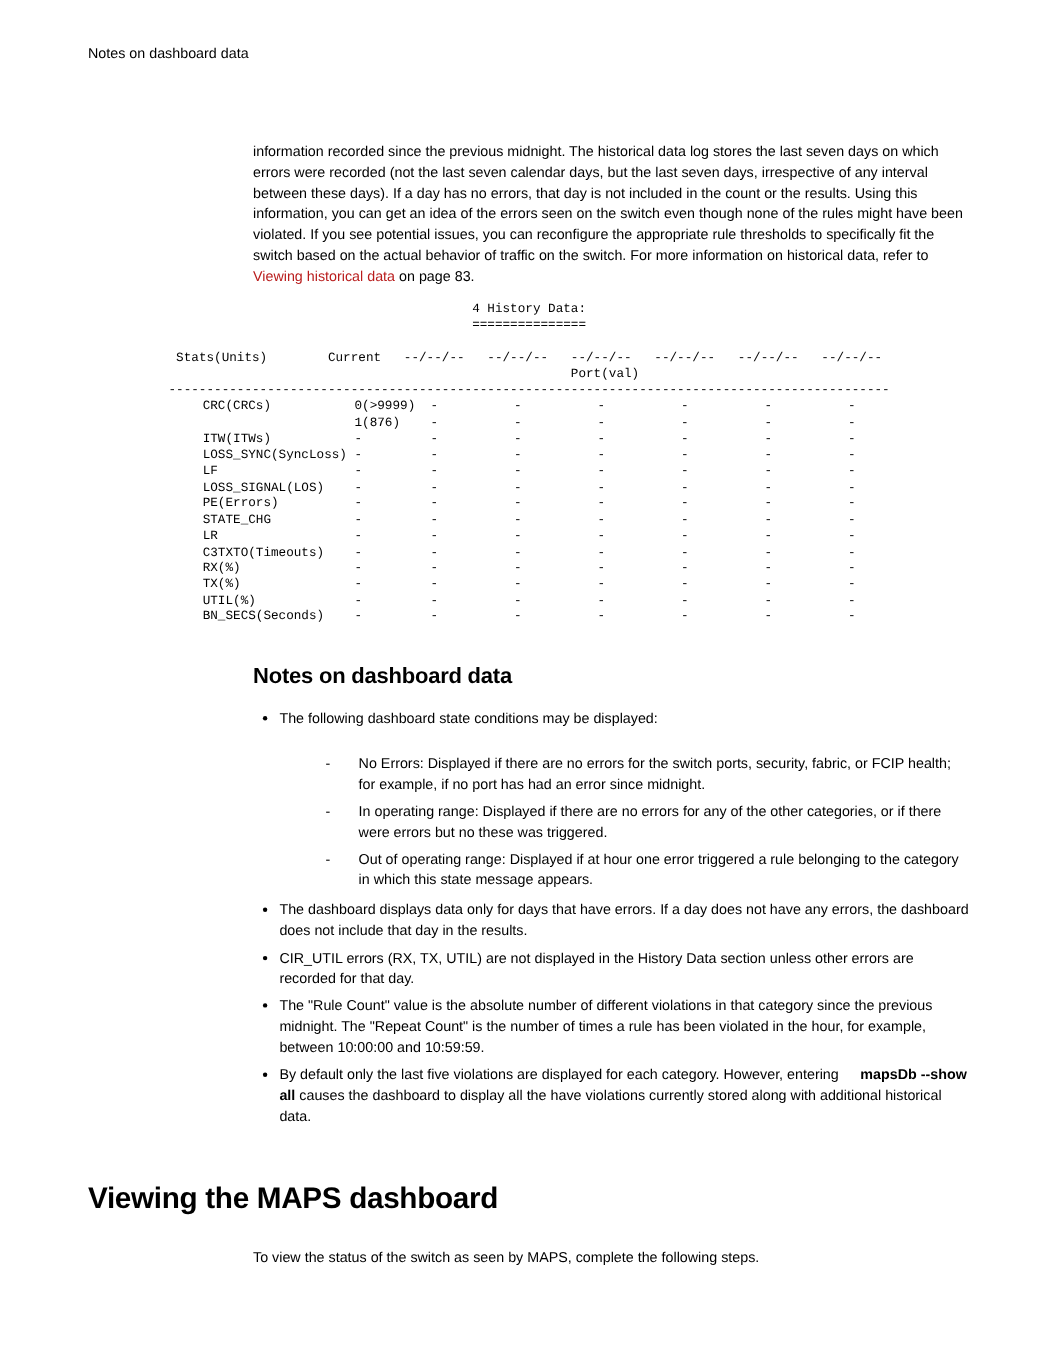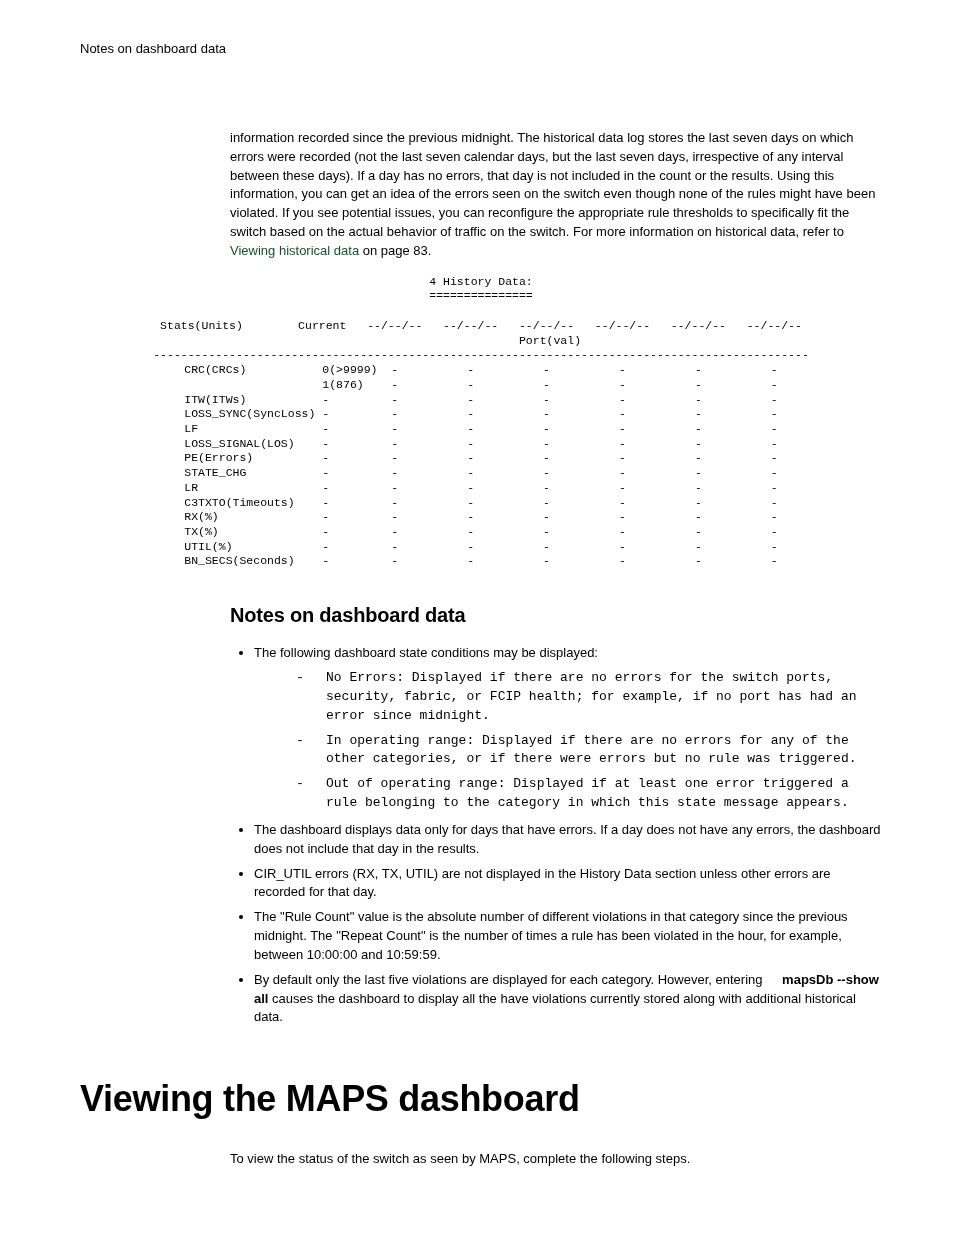--- a/index.html
+++ b/index.html
@@ -16,58 +16,57 @@
       font-size: 13px;
       margin-bottom: 70px;
     }
     .content-indent {
       margin-left: 150px;
     }
     .para {
       margin-bottom: 14px;
     }
     .link {
-      color: #14532d;
+      color: #b91c1c;
       text-decoration: none;
     }
     pre.code {
       font-family: "Courier New", monospace;
       font-size: 11.5px;
       white-space: pre;
       margin: 6px 0 18px 0;
       line-height: 1.28;
       text-align: center;
     }
     h2.section-heading {
       font-family: Arial, Helvetica, sans-serif;
       font-weight: bold;
       font-size: 20px;
       margin: 32px 0 14px 0;
       letter-spacing: -0.2px;
     }
     h1.main-heading {
       font-family: Arial, Helvetica, sans-serif;
       font-weight: bold;
-      font-size: 36px;
+      font-size: 27px;
       margin: 46px 0 24px 0;
       letter-spacing: -0.3px;
     }
     ul.bullets {
       list-style: disc;
       padding-left: 24px;
       margin: 6px 0 10px 0;
     }
     ul.bullets li {
       margin-bottom: 6px;
     }
     ul.subbullets {
       list-style: none;
       padding-left: 42px;
-      margin: 6px 0 8px 0;
-      font-family: Liberation Mono, monospace;
+      margin: 22px 0 8px 0;
     }
     ul.subbullets li {
       position: relative;
       margin-bottom: 6px;
       padding-left: 30px;
     }
     ul.subbullets li::before {
       content: "-";
       position: absolute;
       left: 0;
@@ -108,22 +107,22 @@
 BN_SECS(Seconds)    -         -          -          -          -          -          -</pre>
 
 <div class="content-indent">
   <h2 class="section-heading">Notes on dashboard data</h2>
 
   <ul class="bullets">
     <li>
       <span>The following dashboard state conditions may be displayed:</span>
       <ul class="subbullets">
         <li>No Errors: Displayed if there are no errors for the switch ports, security, fabric, or FCIP health; for example, if no port has had an error since midnight.</li>
-        <li>In operating range: Displayed if there are no errors for any of the other categories, or if there were errors but no rule was triggered.</li>
-        <li>Out of operating range: Displayed if at least one error triggered a rule belonging to the category in which this state message appears.</li>
+        <li>In operating range: Displayed if there are no errors for any of the other categories, or if there were errors but no these was triggered.</li>
+        <li>Out of operating range: Displayed if at hour one error triggered a rule belonging to the category in which this state message appears.</li>
       </ul>
     </li>
     <li>The dashboard displays data only for days that have errors. If a day does not have any errors, the dashboard does not include that day in the results.</li>
     <li>CIR_UTIL errors (RX, TX, UTIL) are not displayed in the History Data section unless other errors are recorded for that day.</li>
     <li>The "Rule Count" value is the absolute number of different violations in that category since the previous midnight. The "Repeat Count" is the number of times a rule has been violated in the hour, for example, between 10:00:00 and 10:59:59.</li>
     <li>
       <span>By default only the last five violations are displayed for each category. However, entering </span><b>mapsDb --show all</b><span> causes the dashboard to display all the have violations currently stored along with additional historical data.</span>
     </li>
   </ul>
 </div>

